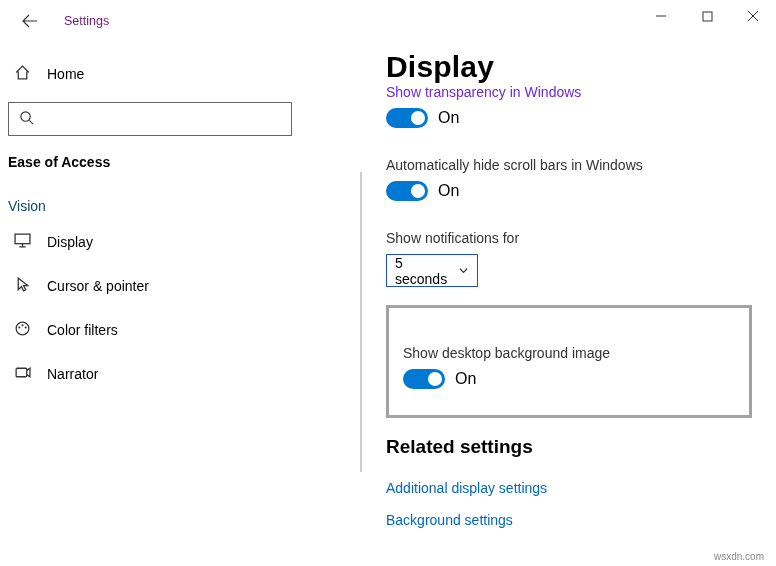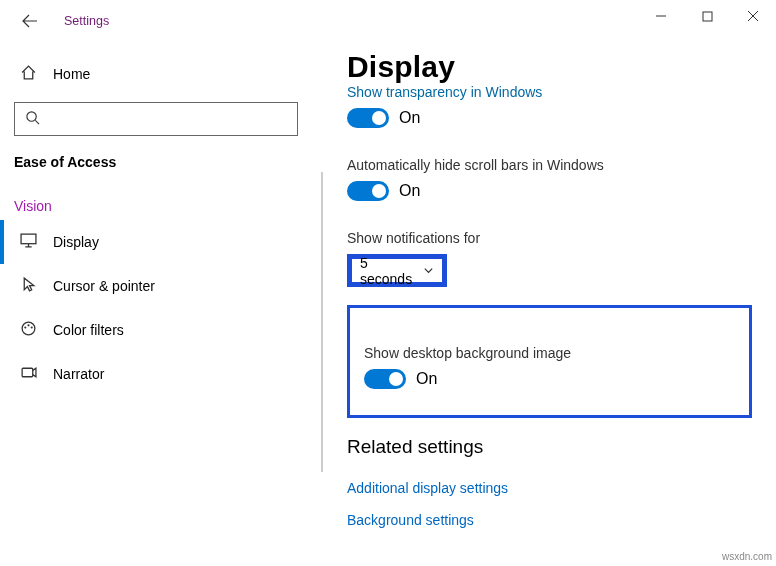--- a/index.html
+++ b/index.html
@@ -35,22 +35,22 @@
     .winbtns div {
       width: 46px; height: 32px;
       display:flex; align-items:center; justify-content:center;
       cursor:pointer;
     }
     .layout {
       display: flex;
       height: calc(100% - 42px);
     }
     .sidebar {
-      width: 323px;
-      padding-left: 14px;
+      width: 362px;
+      padding-left: 8px;
       padding-right: 14px;
       position: relative;
       overflow-y: hidden;
     }
     .sb-scroll {
       position:absolute; right:0; top:130px; width:2px; height:300px; background:#ccc;
     }
     .sidebar-item {
       height: 44px;
       display:flex;
@@ -80,76 +80,76 @@
     }
     .searchbox input {
       border:none; outline:none; flex:1; font-size:14px; background:transparent;
     }
     .section-heading {
       font-weight: 600;
       font-size: 14px;
       margin-bottom: 24px;
     }
     .section-sub {
-      color:#a21caf; font-size:14px; margin: 28px 0 6px 0;
+      color:#0c4a6e; font-size:14px; margin: 28px 0 6px 0;
     }
     .content {
       flex:1;
       padding: 8px 24px 0 24px;
       overflow-y: hidden;
       position: relative;
     }
     .page-title {
       font-size: 30px;
       font-weight: 600;
       margin-bottom: 2px;
       letter-spacing: 0.2px;
     }
     .option-line { font-size: 14px; color:#333;margin-top:29px; }
-    .option-line.ghost { color:#0369a1; margin-top:-2px; }
+    .option-line.ghost { color:#6d28d9; margin-top:-2px; }
     .toggle-row {
       display:flex; align-items:center; gap: 10px;
       margin: 8px 0 16px 0;
     }
     .toggle {
       width: 42px; height: 20px;
       border-radius: 10px;
       background: #0078d4;
       position: relative;
       cursor:pointer;
     }
     .toggle::after {
       content:""; position:absolute; right:3px; top:3px;
       width:14px; height:14px; border-radius:50%; background:#fff;
     }
     .toggle-state { font-size:16px; }
     .select-box {
-      height:33px; width:100px;
-      border:5px solid #1d4ed8;
+      height:33px; width:92px;
+      border:1px solid #1d4ed8;
       display:flex; align-items:center; justify-content:space-between;
       padding: 0 8px;
       margin: 8px 0 18px 0;
       cursor:pointer;
       font-size:14px;
     }
     .link {
       color:#0067c0; font-size:14px; cursor:pointer;
       display:block; margin: 8px 0 16px 0;
     }
     .highlight-box {
-      border: 3px solid #1d4ed8;
+      border: 3px solid #a3a3a3;
       padding: 8px 14px 10px 14px;
       margin-bottom: 16px;
     }
     .highlight-box .link { margin-bottom: 2px; }
     .related-heading {
-      font-size: 19px; font-weight: 400; margin: 18px 0 22px 0;
+      font-size: 19px; font-weight: 700; margin: 18px 0 22px 0;
     }
     .footer-credit {
-      position:absolute; bottom:4px; right:4px; font-size:10px; color:#888;
+      position:absolute; bottom:4px; right:12px; font-size:10px; color:#888;
     }
     svg { stroke: #333; fill: none; }
   </style>
 </head>
 <body>
 
 <div class="titlebar">
   <div class="back">
     <svg width="16" height="16" viewBox="0 0 16 16" stroke-width="1.2">
         <path d="M7 2 L1 8 L7 14 M1 8 H15"></path>

